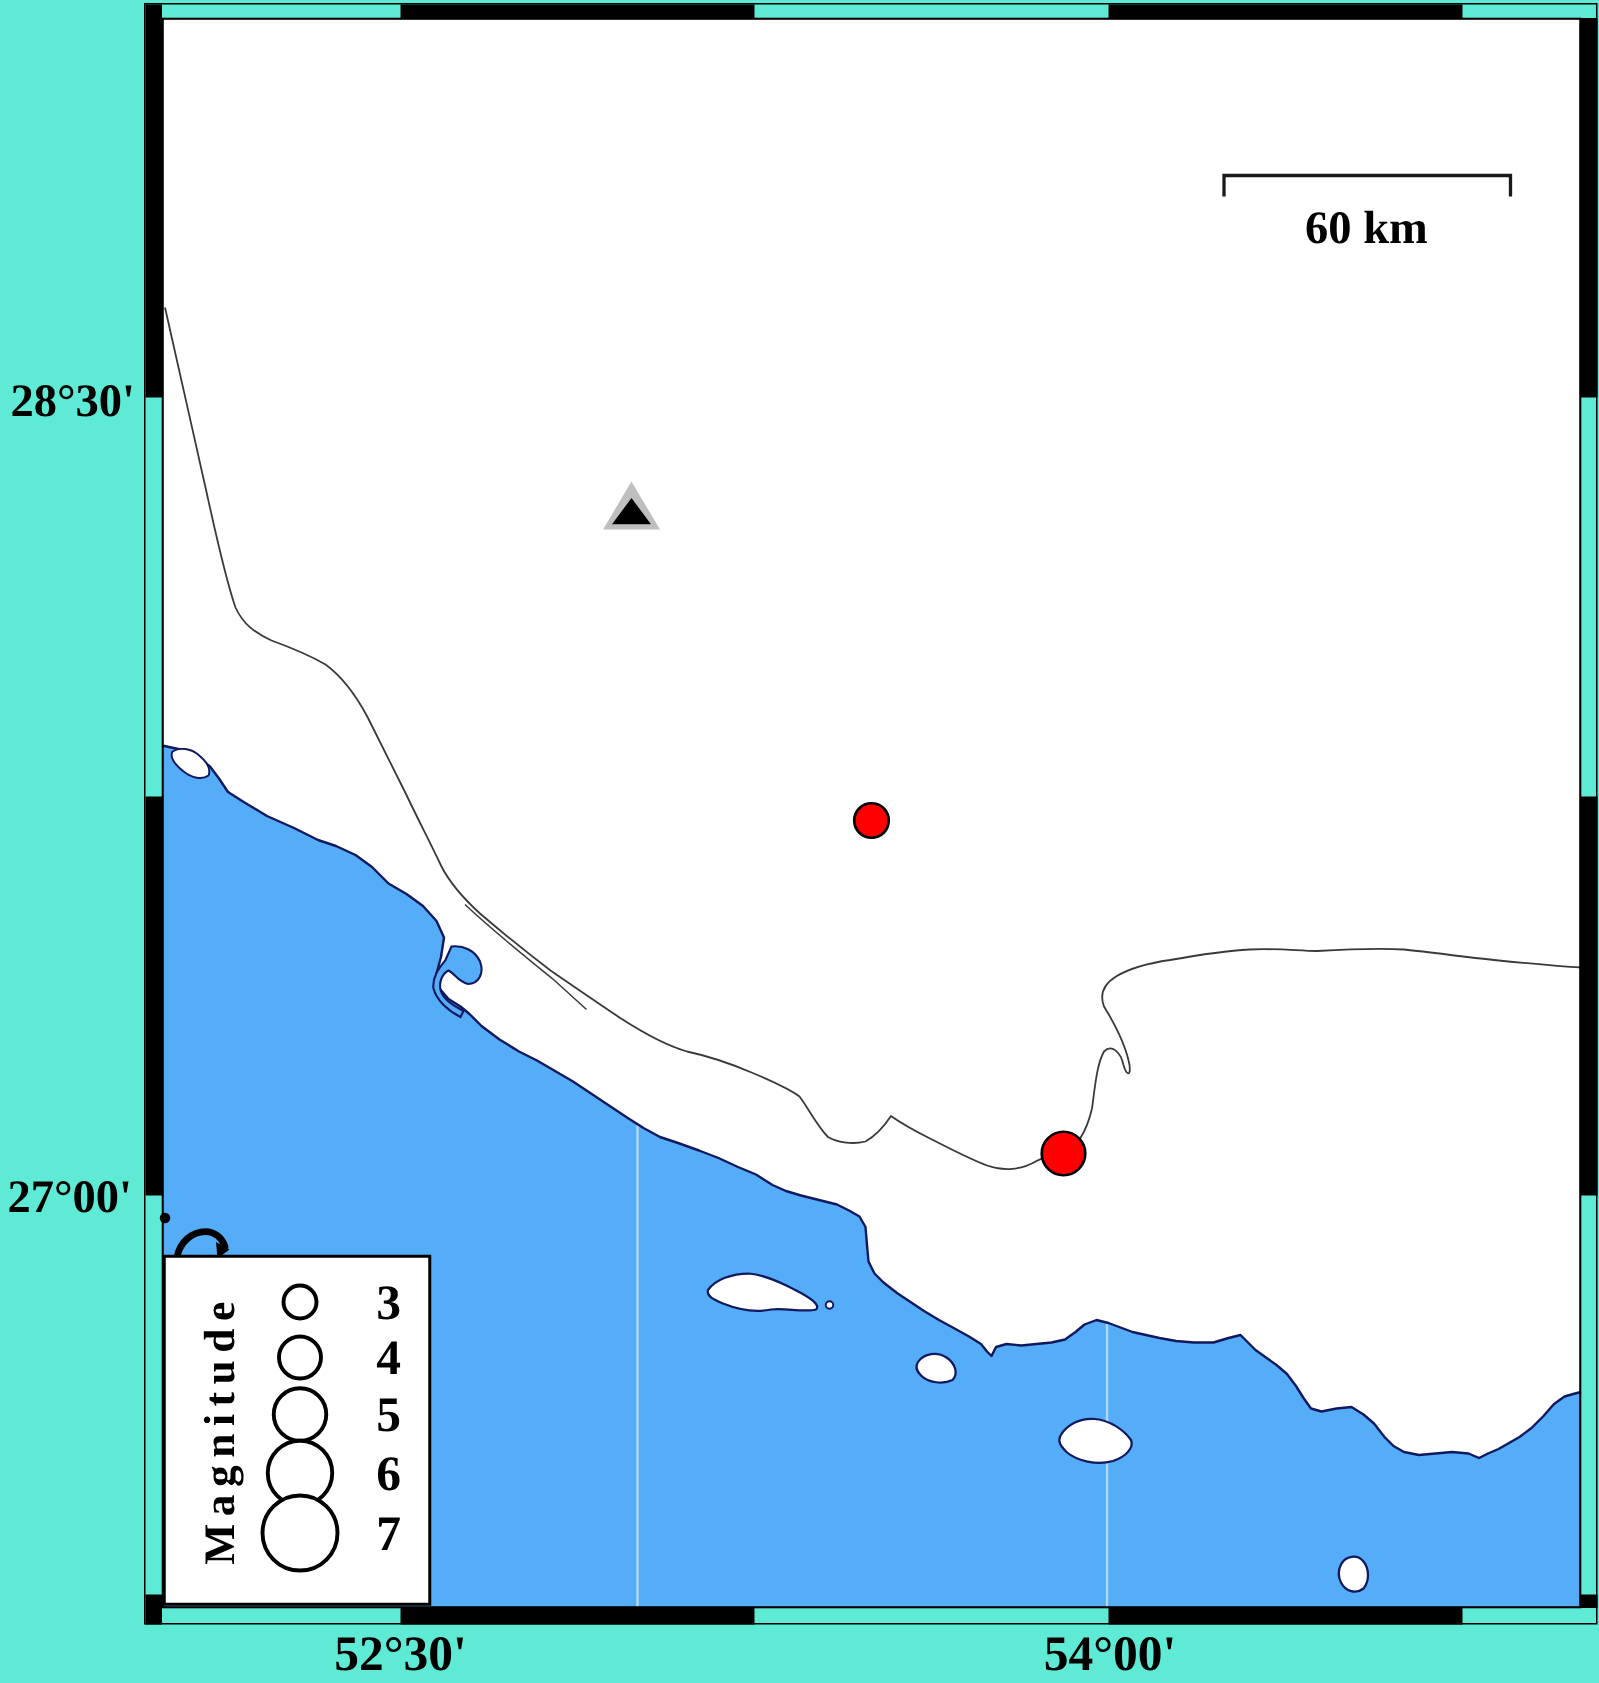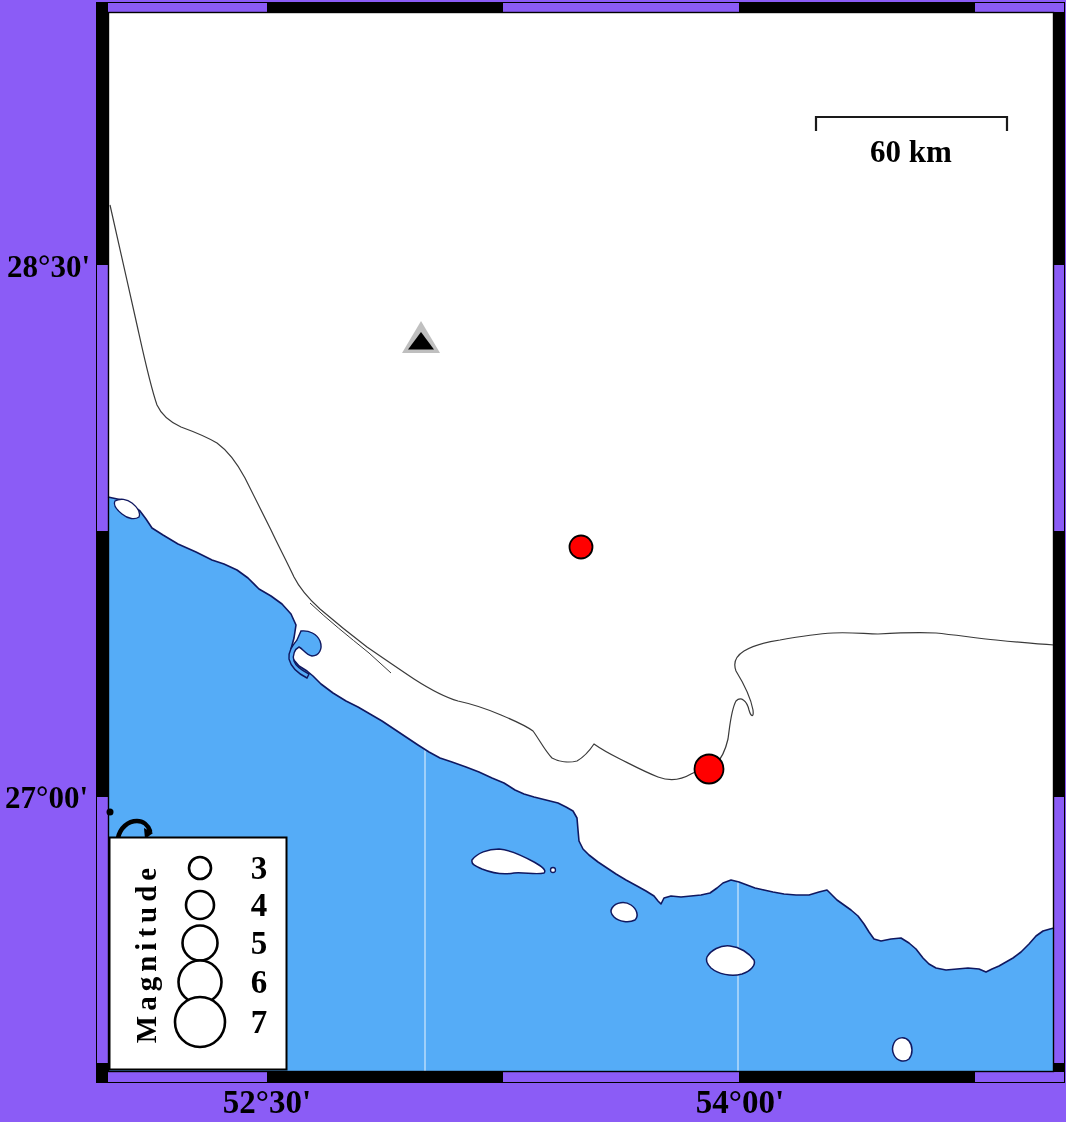--- a/index.html
+++ b/index.html
@@ -1,19 +1,19 @@
 <!DOCTYPE html>
 <html><head>
 <meta charset="utf-8">
 <style>
   html,body{margin:0;padding:0;background:#ffffff;}
   .page{
     position:relative;
     width:1066px;height:1122px;
-    background:#8b5cf6;
+    background:#5eead4;
     font-family:"Liberation Serif","DejaVu Serif",serif;
     overflow:hidden;
   }
   svg{display:block;}
   text{font-family:"Liberation Serif","DejaVu Serif",serif;font-weight:bold;fill:#000;}
   .axis-label{font-size:31px;}
   .axis-label-bottom{font-size:33px;}
   .scale-label{font-size:31px;}
   .legend-num{font-size:33px;}
   .legend-title{font-size:29px;letter-spacing:5px;}

